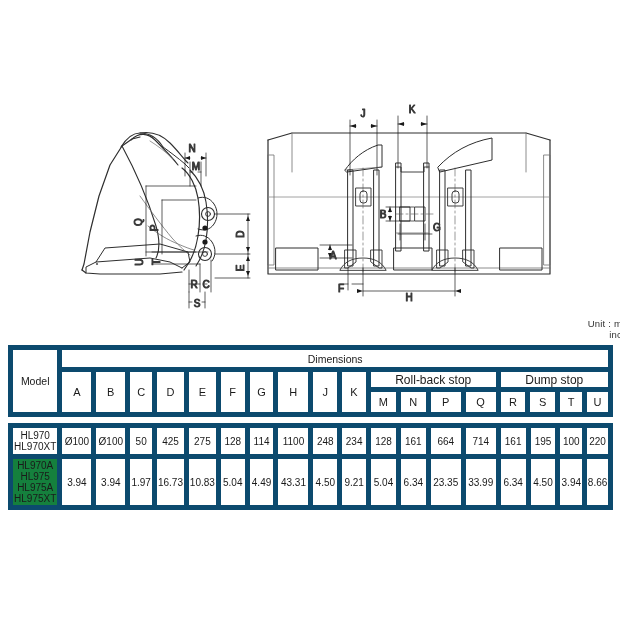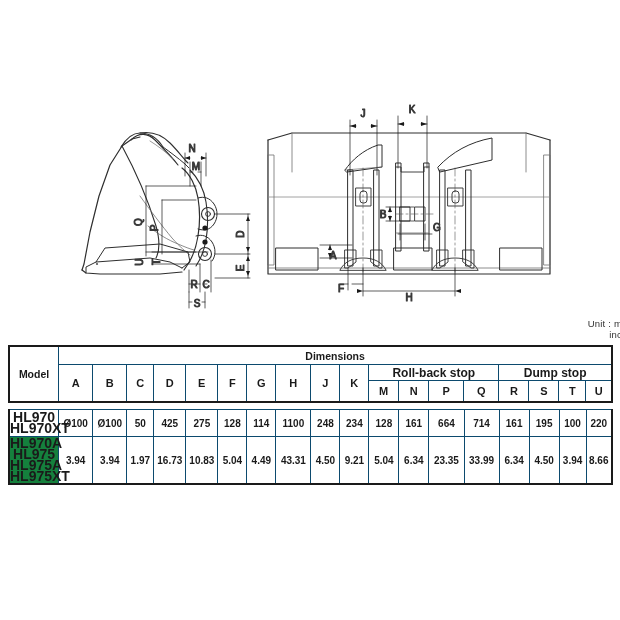--- a/index.html
+++ b/index.html
@@ -50,44 +50,44 @@
     top: 345px;
     width: 605px;
   }
   table.spec {
     border-collapse: collapse;
     table-layout: fixed;
     width: 605px;
     font-size: 10px;
   }
   table.spec td, table.spec th {
-    border: 1px solid #0c4a6e;
+    border: 5px solid #0c4a6e;
     text-align: center;
     vertical-align: middle;
-    font-weight: bold;
+    font-weight: normal;
     padding: 0;
     color: #1a1a1a;
     background: #ffffff;
   }
   table.spec.header-block {
     border: 2px solid #1a1a1a;
   }
   table.spec.data-block {
     border: 2px solid #1a1a1a;
     border-top: 1px solid #4a4a4a;
   }
   .th-dimensions { height: 17px; font-size: 10.5px; }
   .th-group      { height: 15px; font-size: 12px; }
   .th-letter     { height: 20px; font-size: 11px; }
   .th-model      { font-size: 10.5px; }
 
   .cell-model {
     text-align: left;
     padding-left: 5px;
-    font-size: 14px;
+    font-size: 10px;
     line-height: 11.2px;
     white-space: nowrap;
     margin-top: 8px;
   }
   .row-metric td { height: 26px; background: #ffffff; }
   .row-inch td   { height: 46px; background: #fadcc8; }
   .row-inch td.cell-model { background: #15803d; }
 
   .gap {
     height: 6px;

